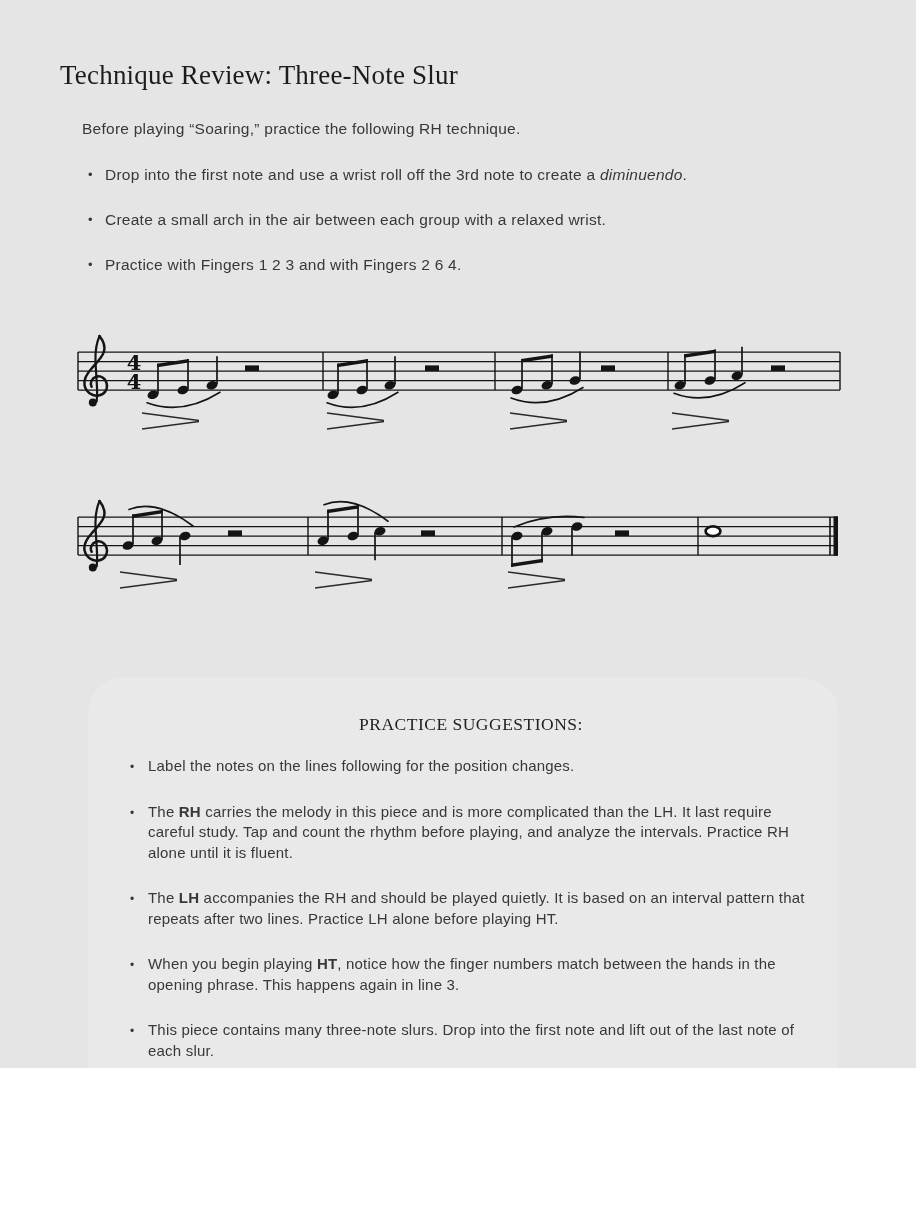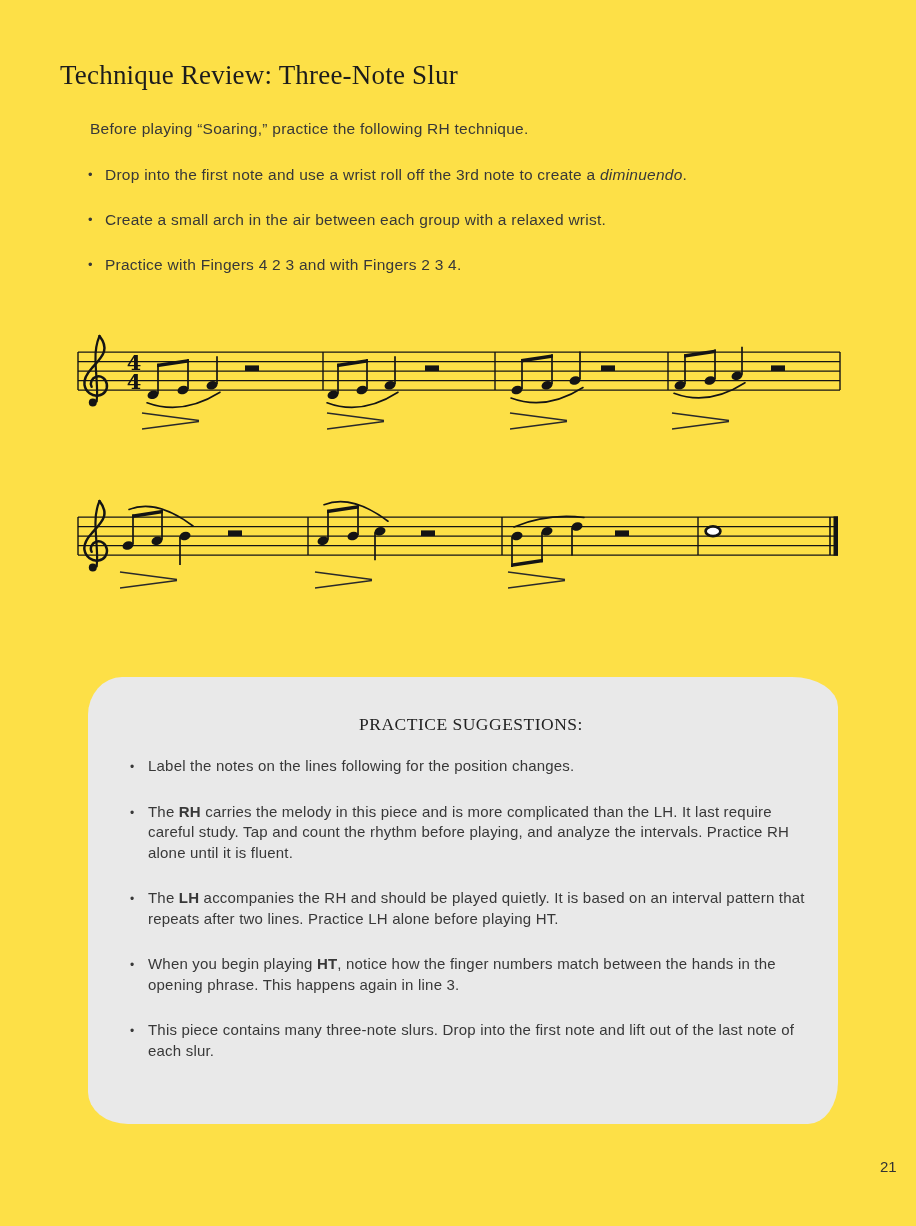--- a/index.html
+++ b/index.html
@@ -1,26 +1,26 @@
 <!DOCTYPE html>
 <html><head>
 <meta charset="utf-8">
 <style>
   html,body { margin:0; padding:0; background:#ffffff; }
   .page {
-    position:relative; width:916px; height:1226px; background:#fde047;
+    position:relative; width:916px; height:1068px; background:#e5e5e5;
     font-family:"Liberation Sans", sans-serif; color:#333; overflow:hidden;
   }
   .title {
     position:absolute; left:60px; top:60px; margin:0;
     font-family:"Liberation Serif", serif; font-weight:400;
     font-size:27px; color:#1c1c1c; letter-spacing:0.2px;
   }
   .intro-block { position:absolute; left:82px; top:119px; width:795px; font-size:15.5px; letter-spacing:0.25px; color:#383838; }
-  .intro { margin:0 0 26px 8px; line-height:20px; }
+  .intro { margin:0 0 26px 0; line-height:20px; }
   ul.main-bullets { list-style:none; margin:0; padding:0 0 0 6px; }
   ul.main-bullets li { position:relative; padding-left:17px; margin-bottom:25px; line-height:20px; }
   .bullet-dot { position:absolute; left:0; top:0; font-size:13px; color:#383838; }
   em { }
   b { font-weight:700; }
 
   .music-line { position:absolute; left:0; width:916px; height:120px; }
   .music-line-1 { top:327px; }
   .music-line-2 { top:492px; }
   .timesig { font:700 21px "DejaVu Serif", serif; fill:#141414; }
@@ -50,21 +50,21 @@
   <div class="intro-block">
     <p class="intro">Before playing “Soaring,” practice the following RH technique.</p>
     <ul class="main-bullets">
       <li>
         <span class="bullet-dot">•</span><span>Drop into the first note and use a wrist roll off the 3rd note to create a </span><em>diminuendo</em><span>.</span>
       </li>
       <li>
         <span class="bullet-dot">•</span><span>Create a small arch in the air between each group with a relaxed wrist.</span><em></em><span></span>
       </li>
       <li>
-        <span class="bullet-dot">•</span><span>Practice with Fingers 4 2 3 and with Fingers 2 3 4.</span><em></em><span></span>
+        <span class="bullet-dot">•</span><span>Practice with Fingers 1 2 3 and with Fingers 2 6 4.</span><em></em><span></span>
       </li>
     </ul>
   </div>
 
   <div class="music-line music-line-1">
     <svg id="staff-0" width="916" height="120" viewBox="0 0 916 120">
         <line x1="78" y1="25" x2="840" y2="25" stroke="#141414" stroke-width="1.25"></line>
         <line x1="78" y1="34.5" x2="840" y2="34.5" stroke="#141414" stroke-width="1.25"></line>
         <line x1="78" y1="44" x2="840" y2="44" stroke="#141414" stroke-width="1.25"></line>
         <line x1="78" y1="53.5" x2="840" y2="53.5" stroke="#141414" stroke-width="1.25"></line>

